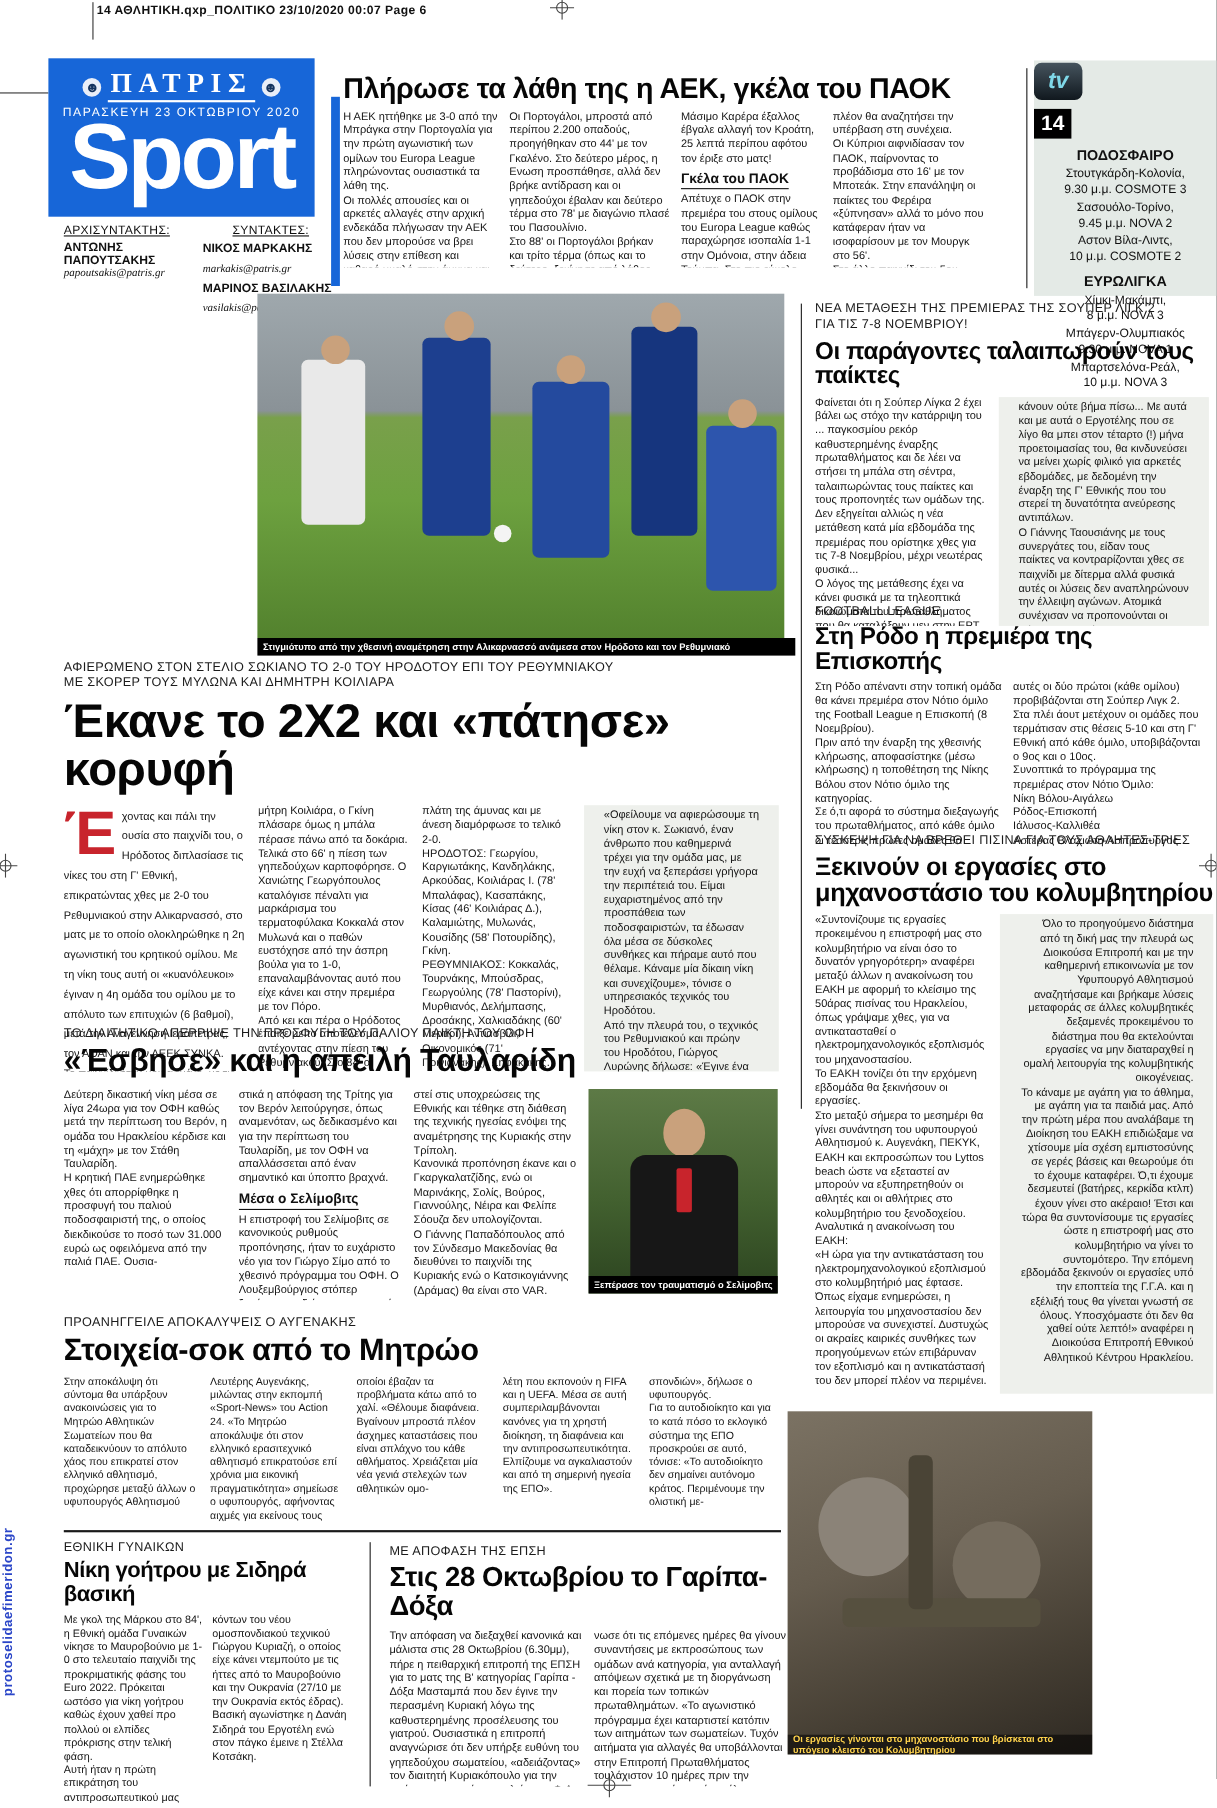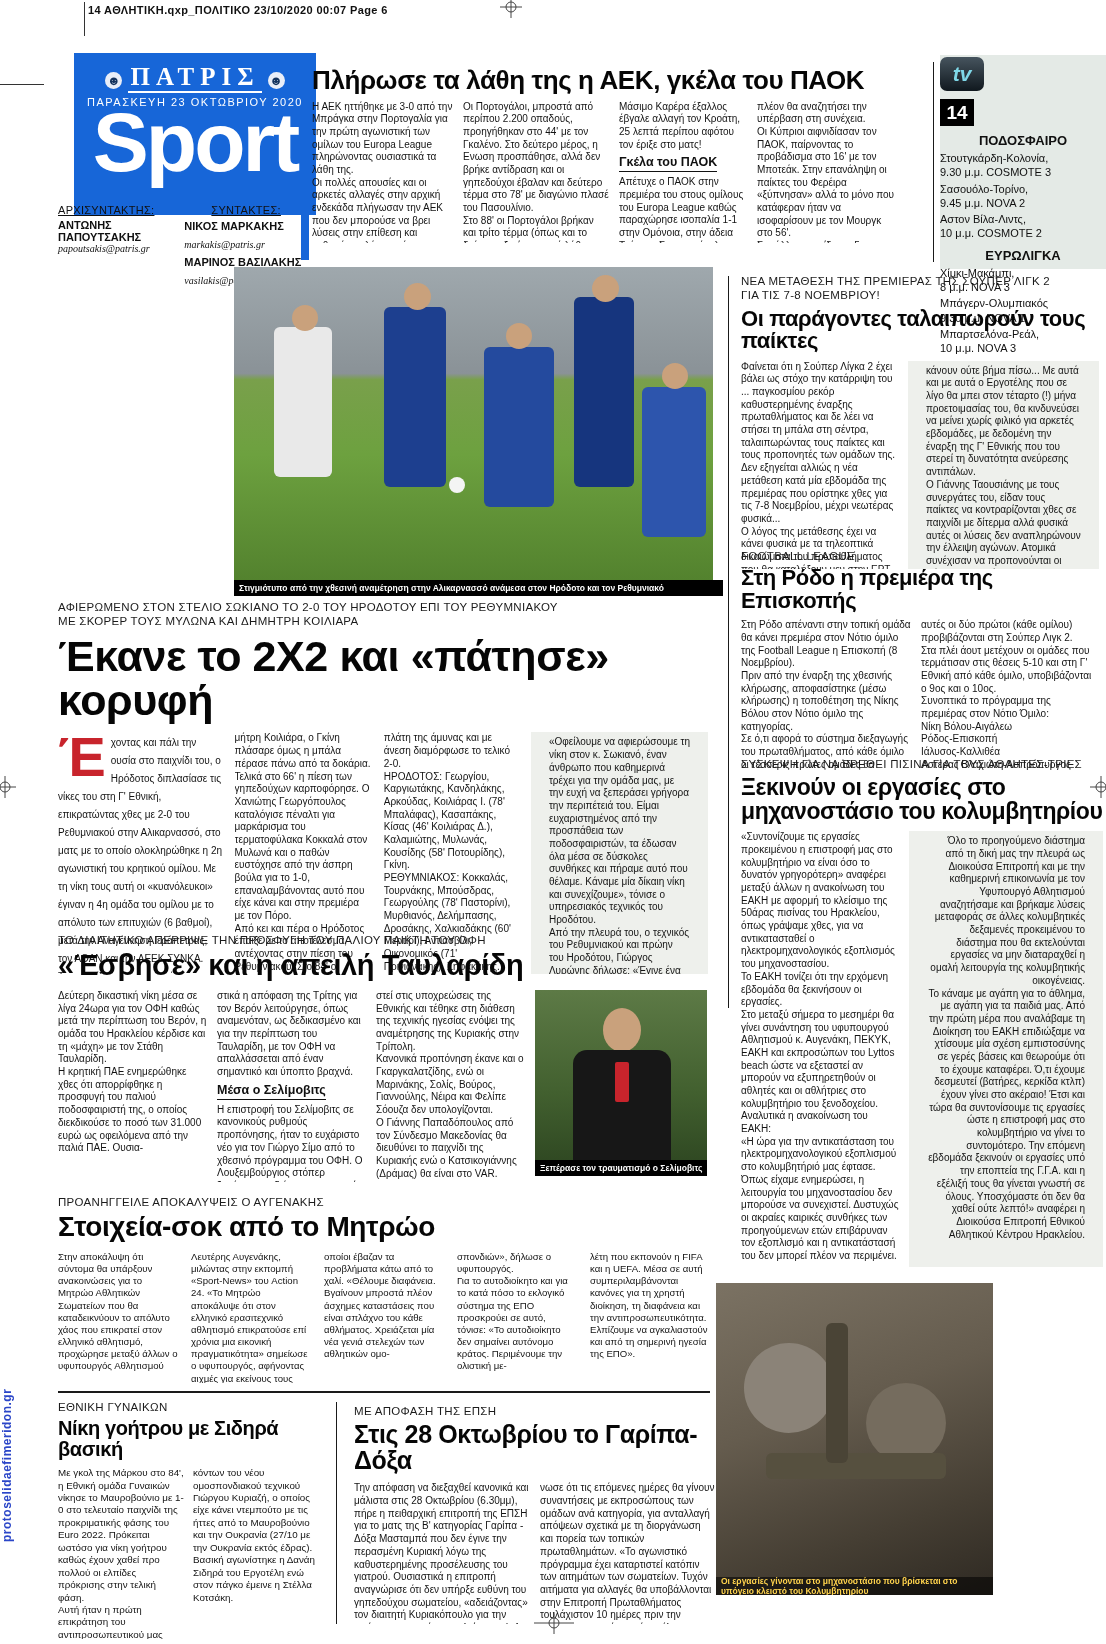--- a/index.html
+++ b/index.html
@@ -25,21 +25,21 @@
   .stafflabel{font-size:11px;text-decoration:underline;letter-spacing:.3px;}
   .staffname{font-size:11px;font-weight:bold;margin-top:3px;}
   .staffmail{font-size:10px;font-style:italic;font-family:"Liberation Serif",serif;}
   
   .tvbox{background:#e4eae6;}
   .tvlogo{width:44px;height:34px;background:linear-gradient(180deg,#46545e,#10181e);border-radius:7px;
           color:#7fd8e8;font-weight:bold;font-size:21px;font-style:italic;display:flex;align-items:center;justify-content:center;}
   .pagenum{width:34px;height:27px;background:#000;color:#fff;font-weight:bold;font-size:19px;
            display:flex;align-items:center;justify-content:center;}
   .tvhead{font-weight:bold;font-size:13px;text-align:center;margin:7px 0 3px 0;}
-  .tvitem{font-size:11px;text-align:left;white-space:pre-line;line-height:1.3;margin-bottom:2px;}
+  .tvitem{font-size:11px;text-align:center;white-space:pre-line;line-height:1.3;margin-bottom:2px;}
   
   .photo{overflow:hidden;}
   .capbar{background:#000;color:#fff;font-size:8.5px;font-weight:bold;display:flex;align-items:center;padding:0 5px;}
   .pl{position:absolute;border-radius:6px;filter:blur(.4px);}
   .head{position:absolute;border-radius:50%;background:#c9a17c;filter:blur(.4px);}
   .dropcap{float:left;font-size:56px;font-weight:bold;color:#c8242c;line-height:.82;padding:2px 5px 0 0;}
   .gray{background:#eef0ec;padding:4px 18px;}
   .watermark{writing-mode:vertical-rl;transform:rotate(180deg);color:#2b46c8;font-weight:bold;font-size:12px;letter-spacing:.5px;}
   .reg svg{display:block;}
 </style>
@@ -74,21 +74,21 @@
       </svg>
   </div>
   <div class="abs reg" style="left:534px;top:1612px;">
     <svg width="40" height="22">
         <line x1="0" y1="11" x2="40" y2="11" stroke="#444"></line>
         <line x1="20" y1="0" x2="20" y2="22" stroke="#444"></line>
         <circle cx="20" cy="11" r="5" fill="none" stroke="#444"></circle>
       </svg>
   </div>
 
-  <div class="abs mast" style="left:74px;top:53px;width:242px;height:162px;">
+  <div class="abs mast" style="left:44px;top:53px;width:242px;height:144px;">
     <div style="padding-top:10px;">
       <span class="face">☻</span><span class="brand">ΠΑΤΡΙΣ</span><span class="face">☻</span>
     </div>
     <div class="mastdate">ΠΑΡΑΣΚΕΥΗ 23 ΟΚΤΩΒΡΙΟΥ 2020</div>
     <div class="sportword">Sport</div>
   </div>
 
   <div class="abs" style="left:301px;top:88px;width:8px;height:172px;background:#1766d8;"></div>
 
   <div class="abs" style="left:58px;top:204px;width:250px;">
@@ -259,23 +259,23 @@
     </div>
   </section>
 
   <section class="abs" style="left:58px;top:1195px;width:652px;">
     <div class="kicker">ΠΡΟΑΝΗΓΓΕΙΛΕ ΑΠΟΚΑΛΥΨΕΙΣ Ο ΑΥΓΕΝΑΚΗΣ</div>
     <div class="headline" style="font-size:28px;margin:4px 0 9px 0;">Στοιχεία-σοκ από το Μητρώο</div>
     <div class="cols" style="gap:13px;">
       <div class="blob" style="width:120px;height:132px;font-size:9.6px;">Στην αποκάλυψη ότι σύντομα θα υπάρξουν ανακοινώσεις για το Μητρώο Αθλητικών Σωματείων που θα καταδεικνύουν το απόλυτο χάος που επικρατεί στον ελληνικό αθλητισμό, προχώρησε μεταξύ άλλων ο υφυπουργός Αθλητισμού</div>
       <div class="blob" style="width:120px;height:132px;font-size:9.6px;">Λευτέρης Αυγενάκης, μιλώντας στην εκπομπή «Sport-News» του Action 24. «Το Μητρώο αποκάλυψε ότι στον ελληνικό ερασιτεχνικό αθλητισμό επικρατούσε επί χρόνια μια εικονική πραγματικότητα» σημείωσε ο υφυπουργός, αφήνοντας αιχμές για εκείνους τους παράγοντες οι</div>
       <div class="blob" style="width:120px;height:132px;font-size:9.6px;">οποίοι έβαζαν τα προβλήματα κάτω από το χαλί. «Θέλουμε διαφάνεια. Βγαίνουν μπροστά πλέον άσχημες καταστάσεις που είναι σπλάχνο του κάθε αθλήματος. Χρειάζεται μία νέα γενιά στελεχών των αθλητικών ομο-</div>
+      <div class="blob" style="width:120px;height:132px;font-size:9.6px;">λέτη που εκπονούν η FIFA και η UEFA. Μέσα σε αυτή συμπεριλαμβάνονται κανόνες για τη χρηστή διοίκηση, τη διαφάνεια και την αντιπροσωπευτικότητα. Ελπίζουμε να αγκαλιαστούν και από τη σημερινή ηγεσία της ΕΠΟ».</div>
       <div class="blob" style="width:120px;height:132px;font-size:9.6px;">σπονδιών», δήλωσε ο υφυπουργός.
 Για το αυτοδιοίκητο και για το κατά πόσο το εκλογικό σύστημα της ΕΠΟ προσκρούει σε αυτό, τόνισε: «Το αυτοδιοίκητο δεν σημαίνει αυτόνομο κράτος. Περιμένουμε την ολιστική με-</div>
-      <div class="blob" style="width:120px;height:132px;font-size:9.6px;">λέτη που εκπονούν η FIFA και η UEFA. Μέσα σε αυτή συμπεριλαμβάνονται κανόνες για τη χρηστή διοίκηση, τη διαφάνεια και την αντιπροσωπευτικότητα. Ελπίζουμε να αγκαλιαστούν και από τη σημερινή ηγεσία της ΕΠΟ».</div>
     </div>
   </section>
 
   <figure class="abs photo" style="left:716px;top:1283px;width:277px;height:312px;margin:0;
           background:linear-gradient(160deg,#7b7263 0%,#655c4e 40%,#453e33 75%,#2e2922 100%);">
     <div class="pl" style="left:28px;top:60px;width:90px;height:90px;border-radius:50%;background:#8b8378;"></div>
     <div class="pl" style="left:150px;top:100px;width:80px;height:80px;border-radius:50%;background:#756c5e;"></div>
     <div class="pl" style="left:50px;top:170px;width:180px;height:26px;background:#56503f;"></div>
     <div class="pl" style="left:110px;top:40px;width:22px;height:140px;background:#4a4436;"></div>
     <figcaption class="capbar" style="position:absolute;left:0;bottom:0;width:267px;height:18px;

